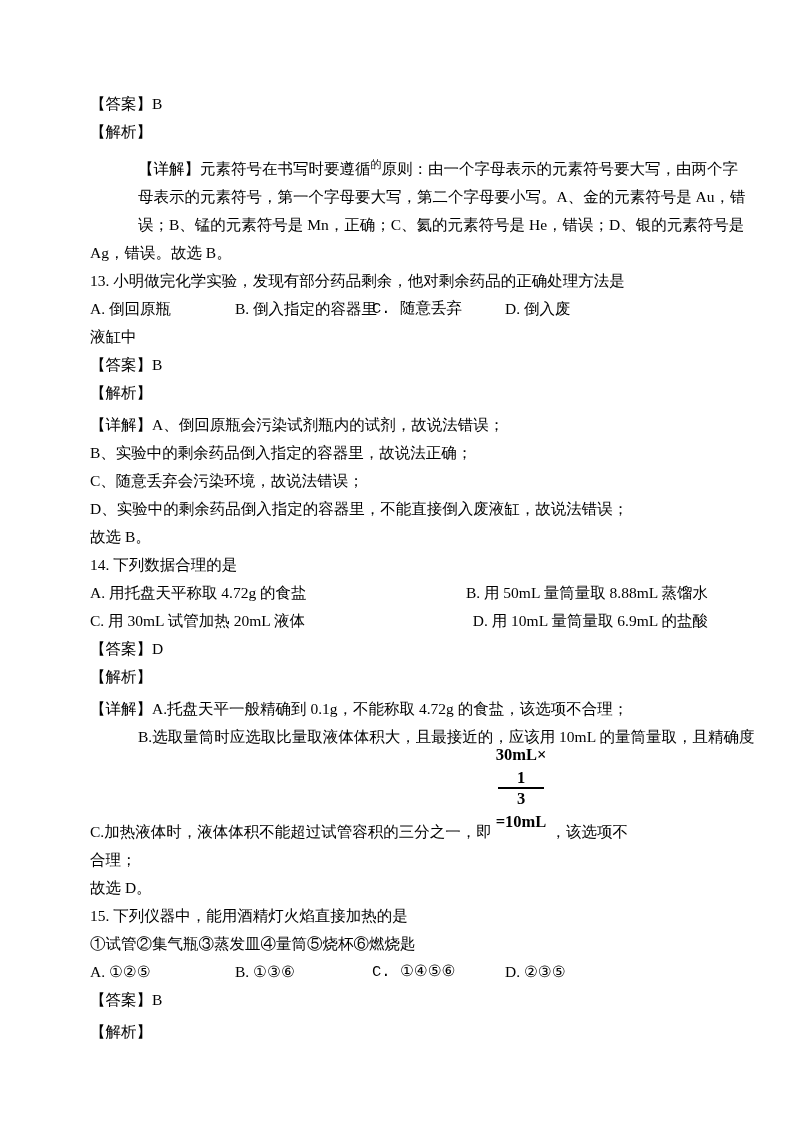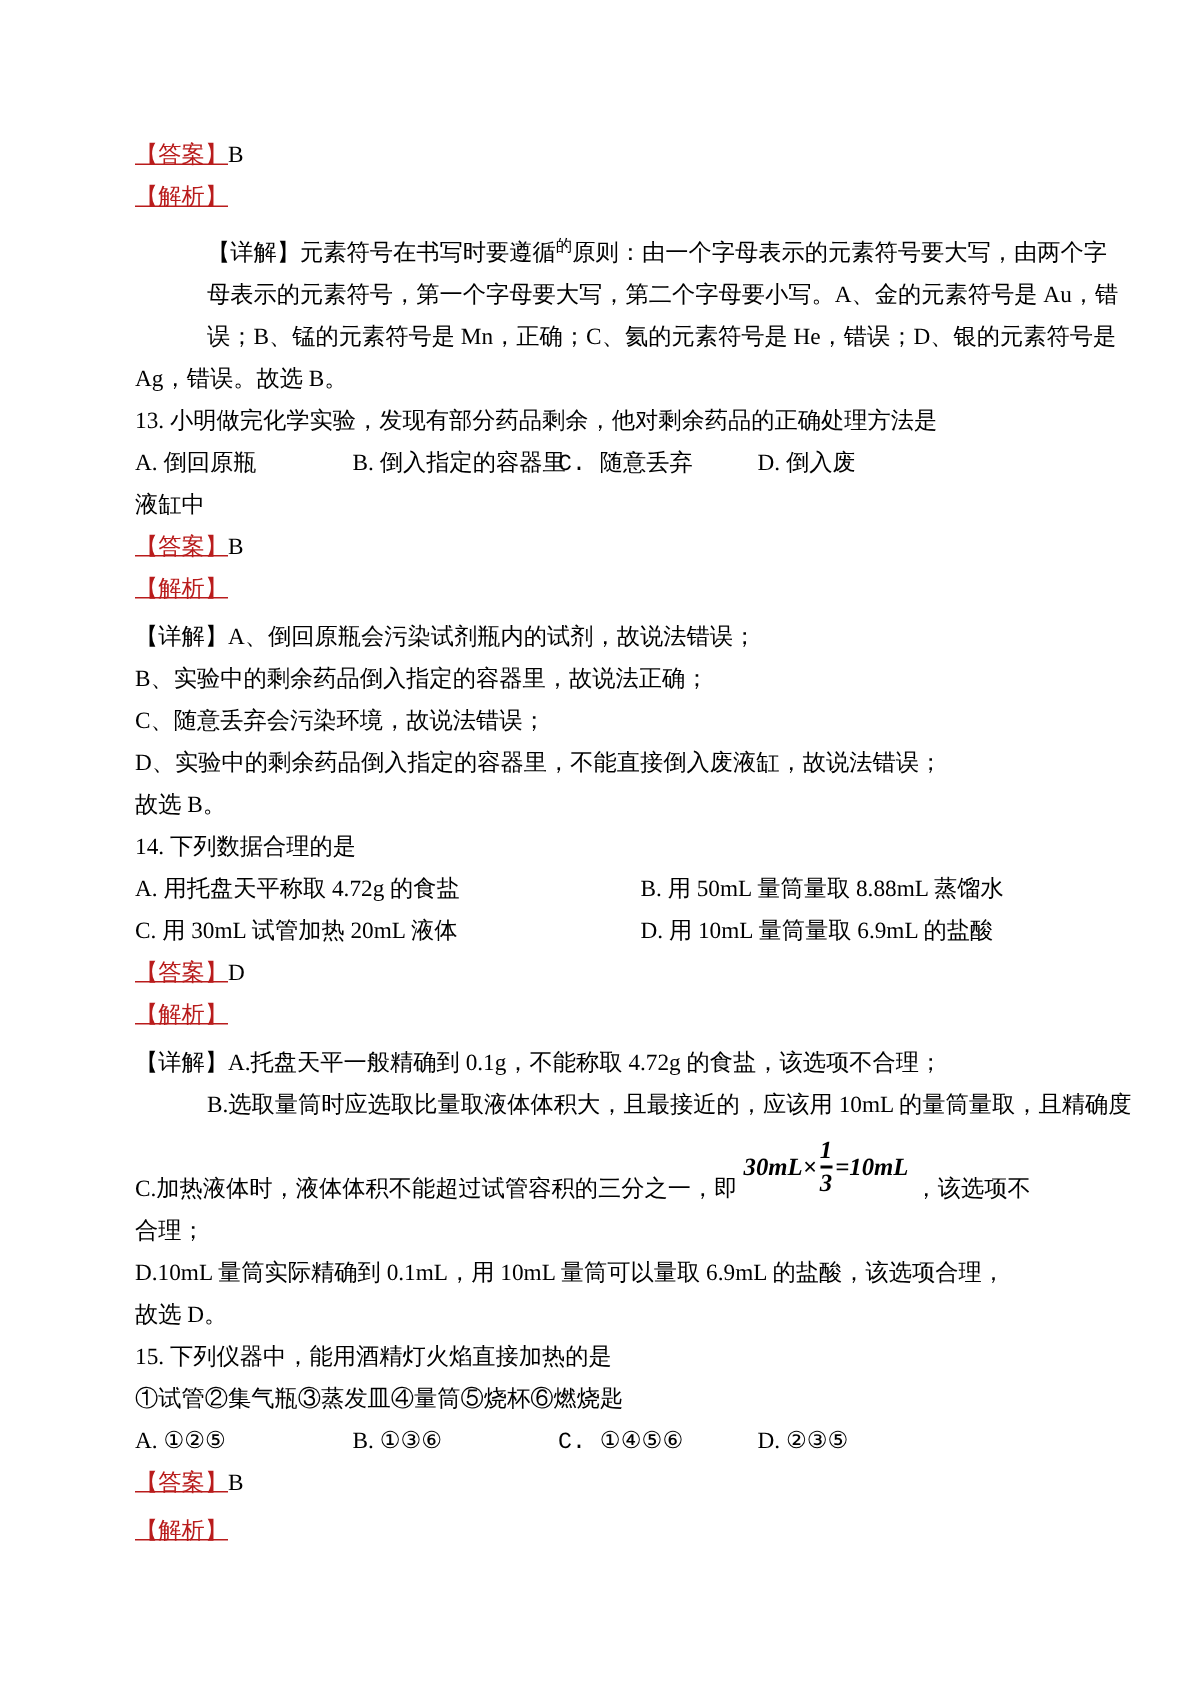--- a/index.html
+++ b/index.html
@@ -6,39 +6,39 @@
   body {
     width: 794px; height: 1123px;
     font-family: "Liberation Serif", "DejaVu Serif", serif;
     color: #000000;
     font-size: 15.5px;
     overflow: hidden;
   }
   .page { padding: 90px 86px 0 90px; box-sizing: border-box; width: 794px; }
   .ln { line-height: 28px; min-height: 28px; white-space: nowrap; }
   .fill { text-align: justify; text-align-last: justify; margin-left: 48px; }
-  .marker { color: #b91c1c; text-decoration: underline; }
+  .marker { color: #000000; }
   .gaptop { margin-top: 4px; }
   sup.raise { font-size: 11px; vertical-align: 6px; }
   
   .opts4 { display: flex; }
   .opts4 > span:nth-child(1) { width: 145px; }
   .opts4 > span:nth-child(2) { width: 137px; }
   .opts4 > span:nth-child(3) { width: 133px; font-family: Liberation Mono, monospace; }
   .opts4 > span:nth-child(4) { flex: 1; }
   .opts2 { display: flex; }
   .opts2 > span:nth-child(1) { width: 337px; }
-  .opts2 > span:nth-child(2) { flex: 1; }
+  .opts2 > span:nth-child(2) { flex: 1; text-align: right; }
   
   .formula-line { line-height: 28px; min-height: 56px; display: flex; align-items: flex-end; }
   .formula {
     font-family: "Liberation Serif", serif;
-    font-weight: bold; font-style: italic; font-size: 16.5px;
-    display: inline-flex; align-items: center;
-    position: relative; top: -10px; margin: 0 4px;
+    font-weight: bold; font-size: 16.5px;
+    display: inline-flex; 
+    position: relative; top: -10px; margin: 0 4px; flex-direction: column;
   }
   .frac { display: inline-flex; flex-direction: column; align-items: center; line-height: 1.05; margin: 0 2px; }
   .frac .bar { border-top: 2px solid #000; width: 100%; margin: 1px 0; }
 </style>
 </head>
 <body>
 
 <div class="page">
 
   <div class="ln">
@@ -98,21 +98,20 @@
         <span class="frac">
           <span>1</span>
           <span class="bar"></span>
           <span>3</span>
         </span>
         <span>=10mL</span>
       </span>
       <span class="ln">，该选项不</span>
   </div>
   <div class="ln">合理；</div>
-  <div class="ln">D.10mL 量筒实际精确到 0.1mL，用 10mL 量筒可以量取 6.9mL 的盐酸，该选项合理，</div>
   <div class="ln">故选 D。</div>
 
   <div class="ln">15. 下列仪器中，能用酒精灯火焰直接加热的是</div>
   <div class="ln">①试管②集气瓶③蒸发皿④量筒⑤烧杯⑥燃烧匙</div>
   <div class="ln opts4">
     <span>A. ①②⑤</span>
     <span>B. ①③⑥</span>
     <span>C. ①④⑤⑥</span>
     <span>D. ②③⑤</span>
   </div>

